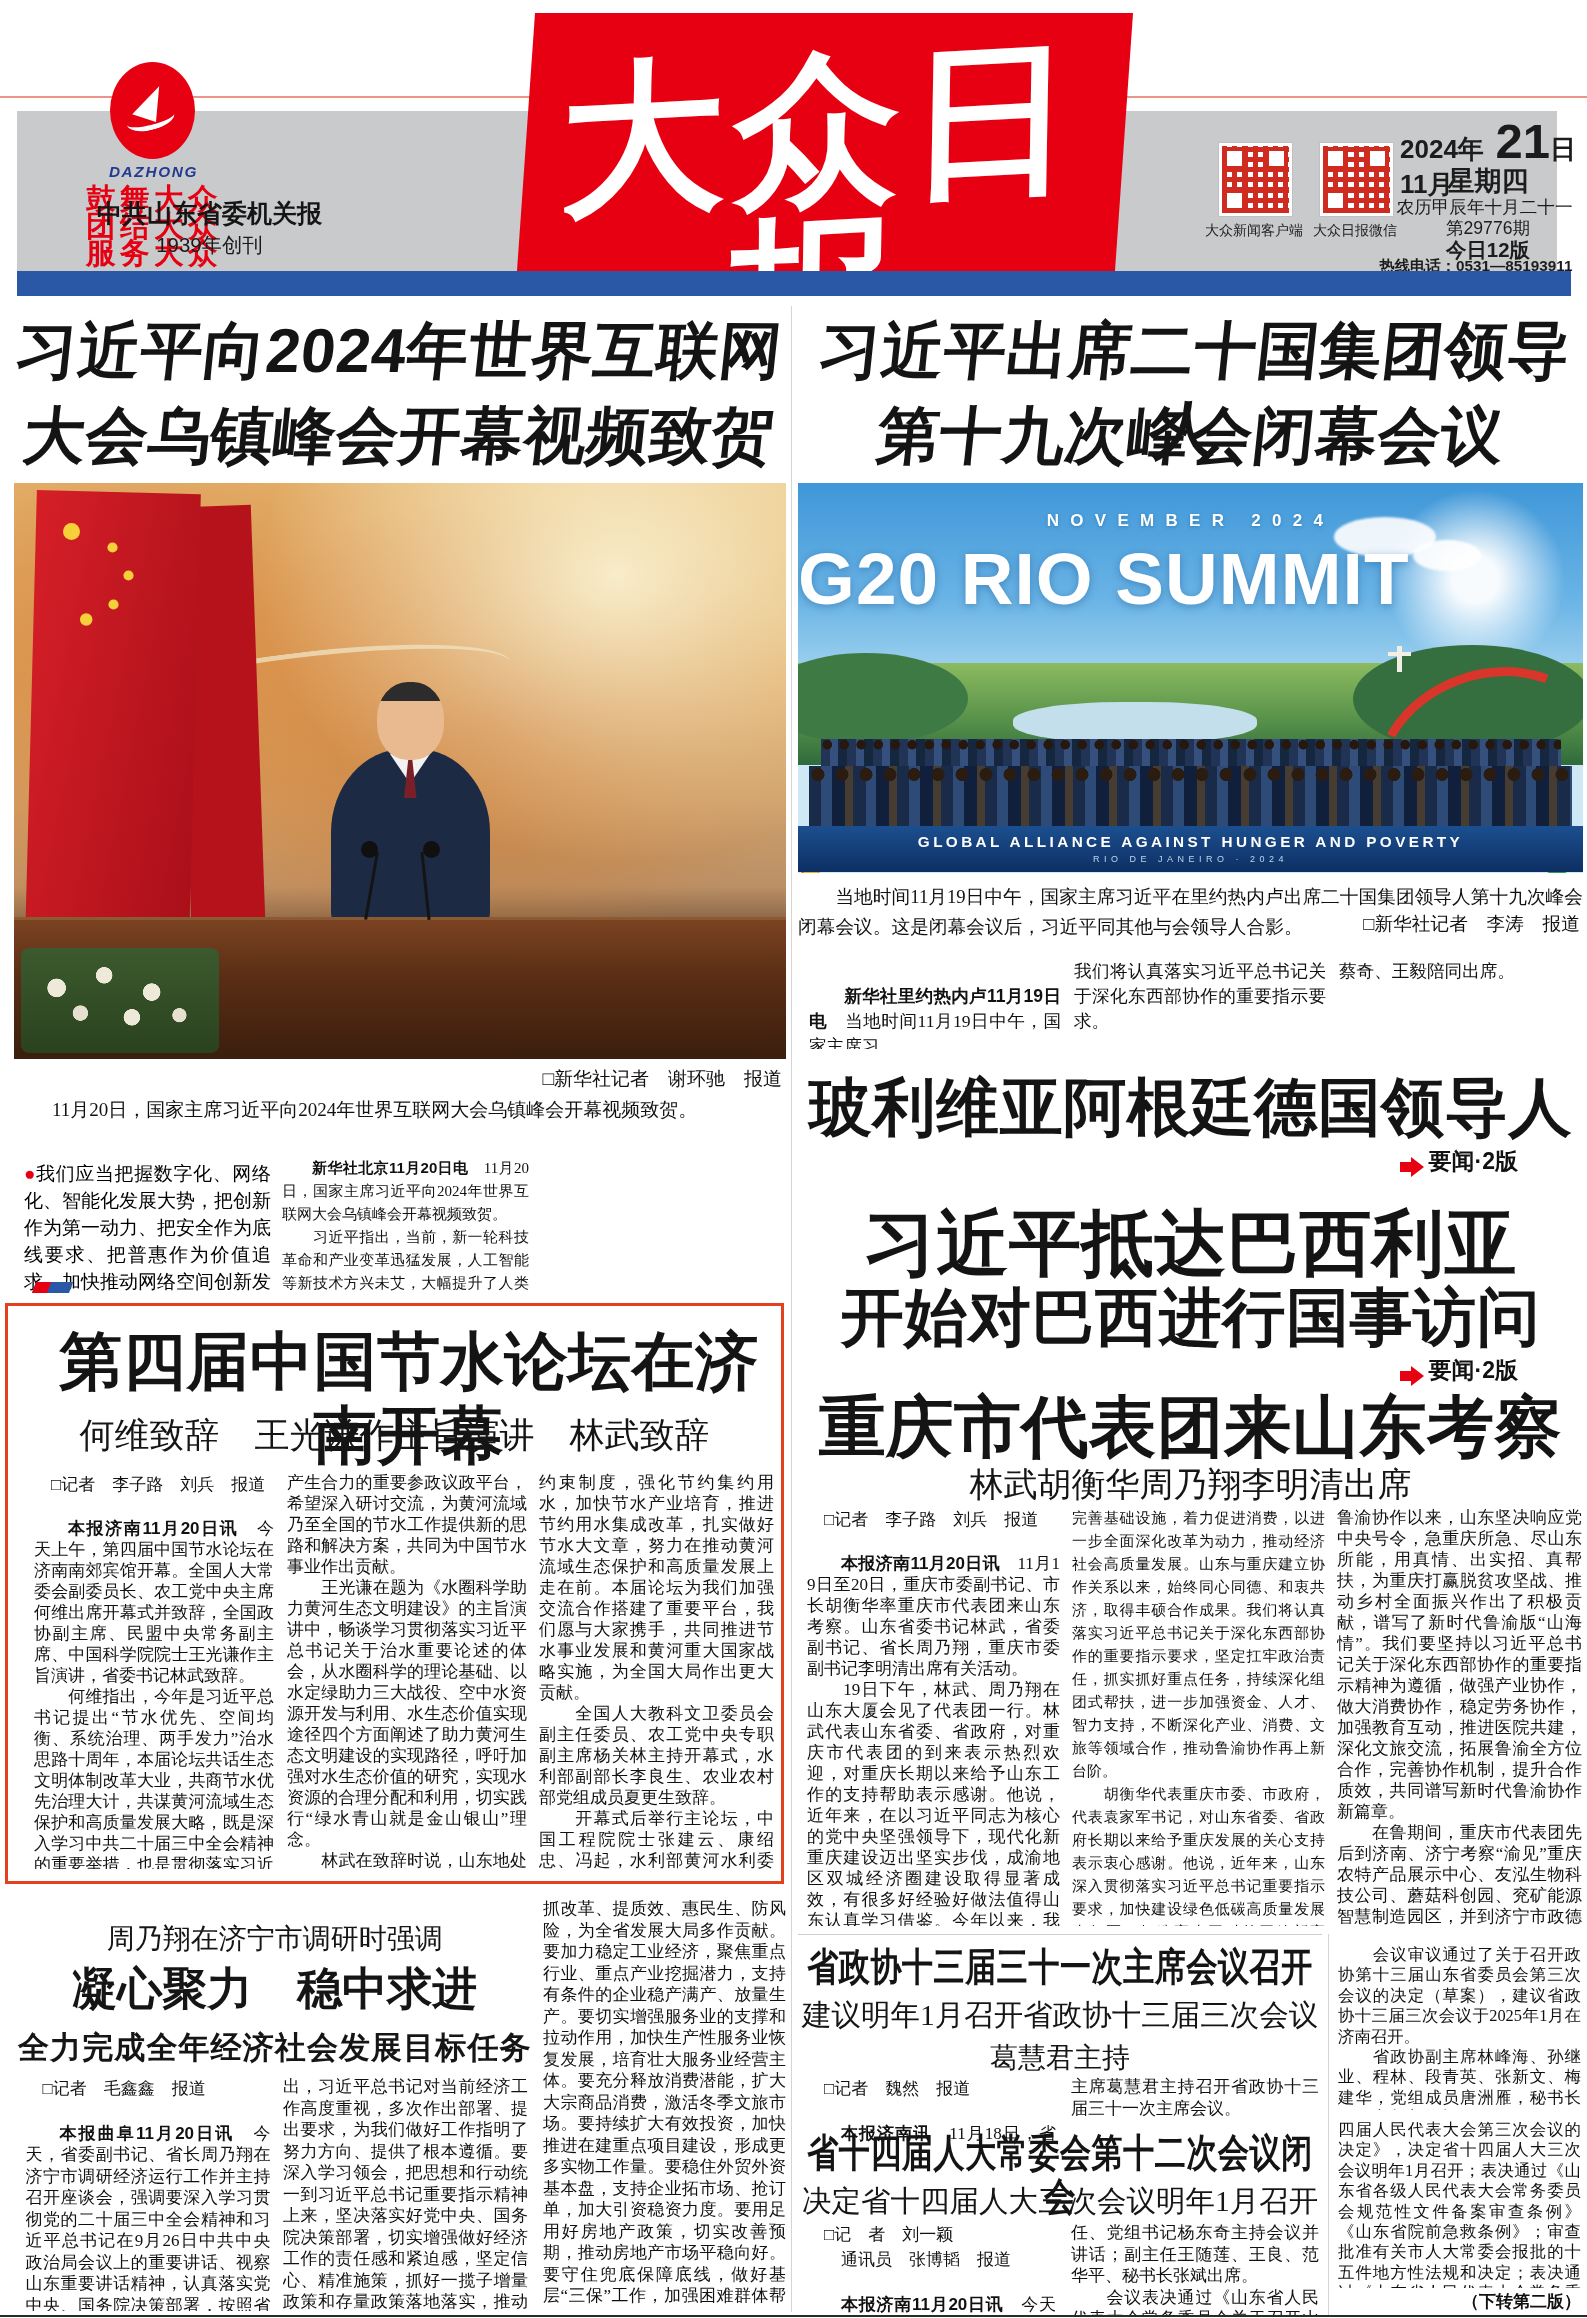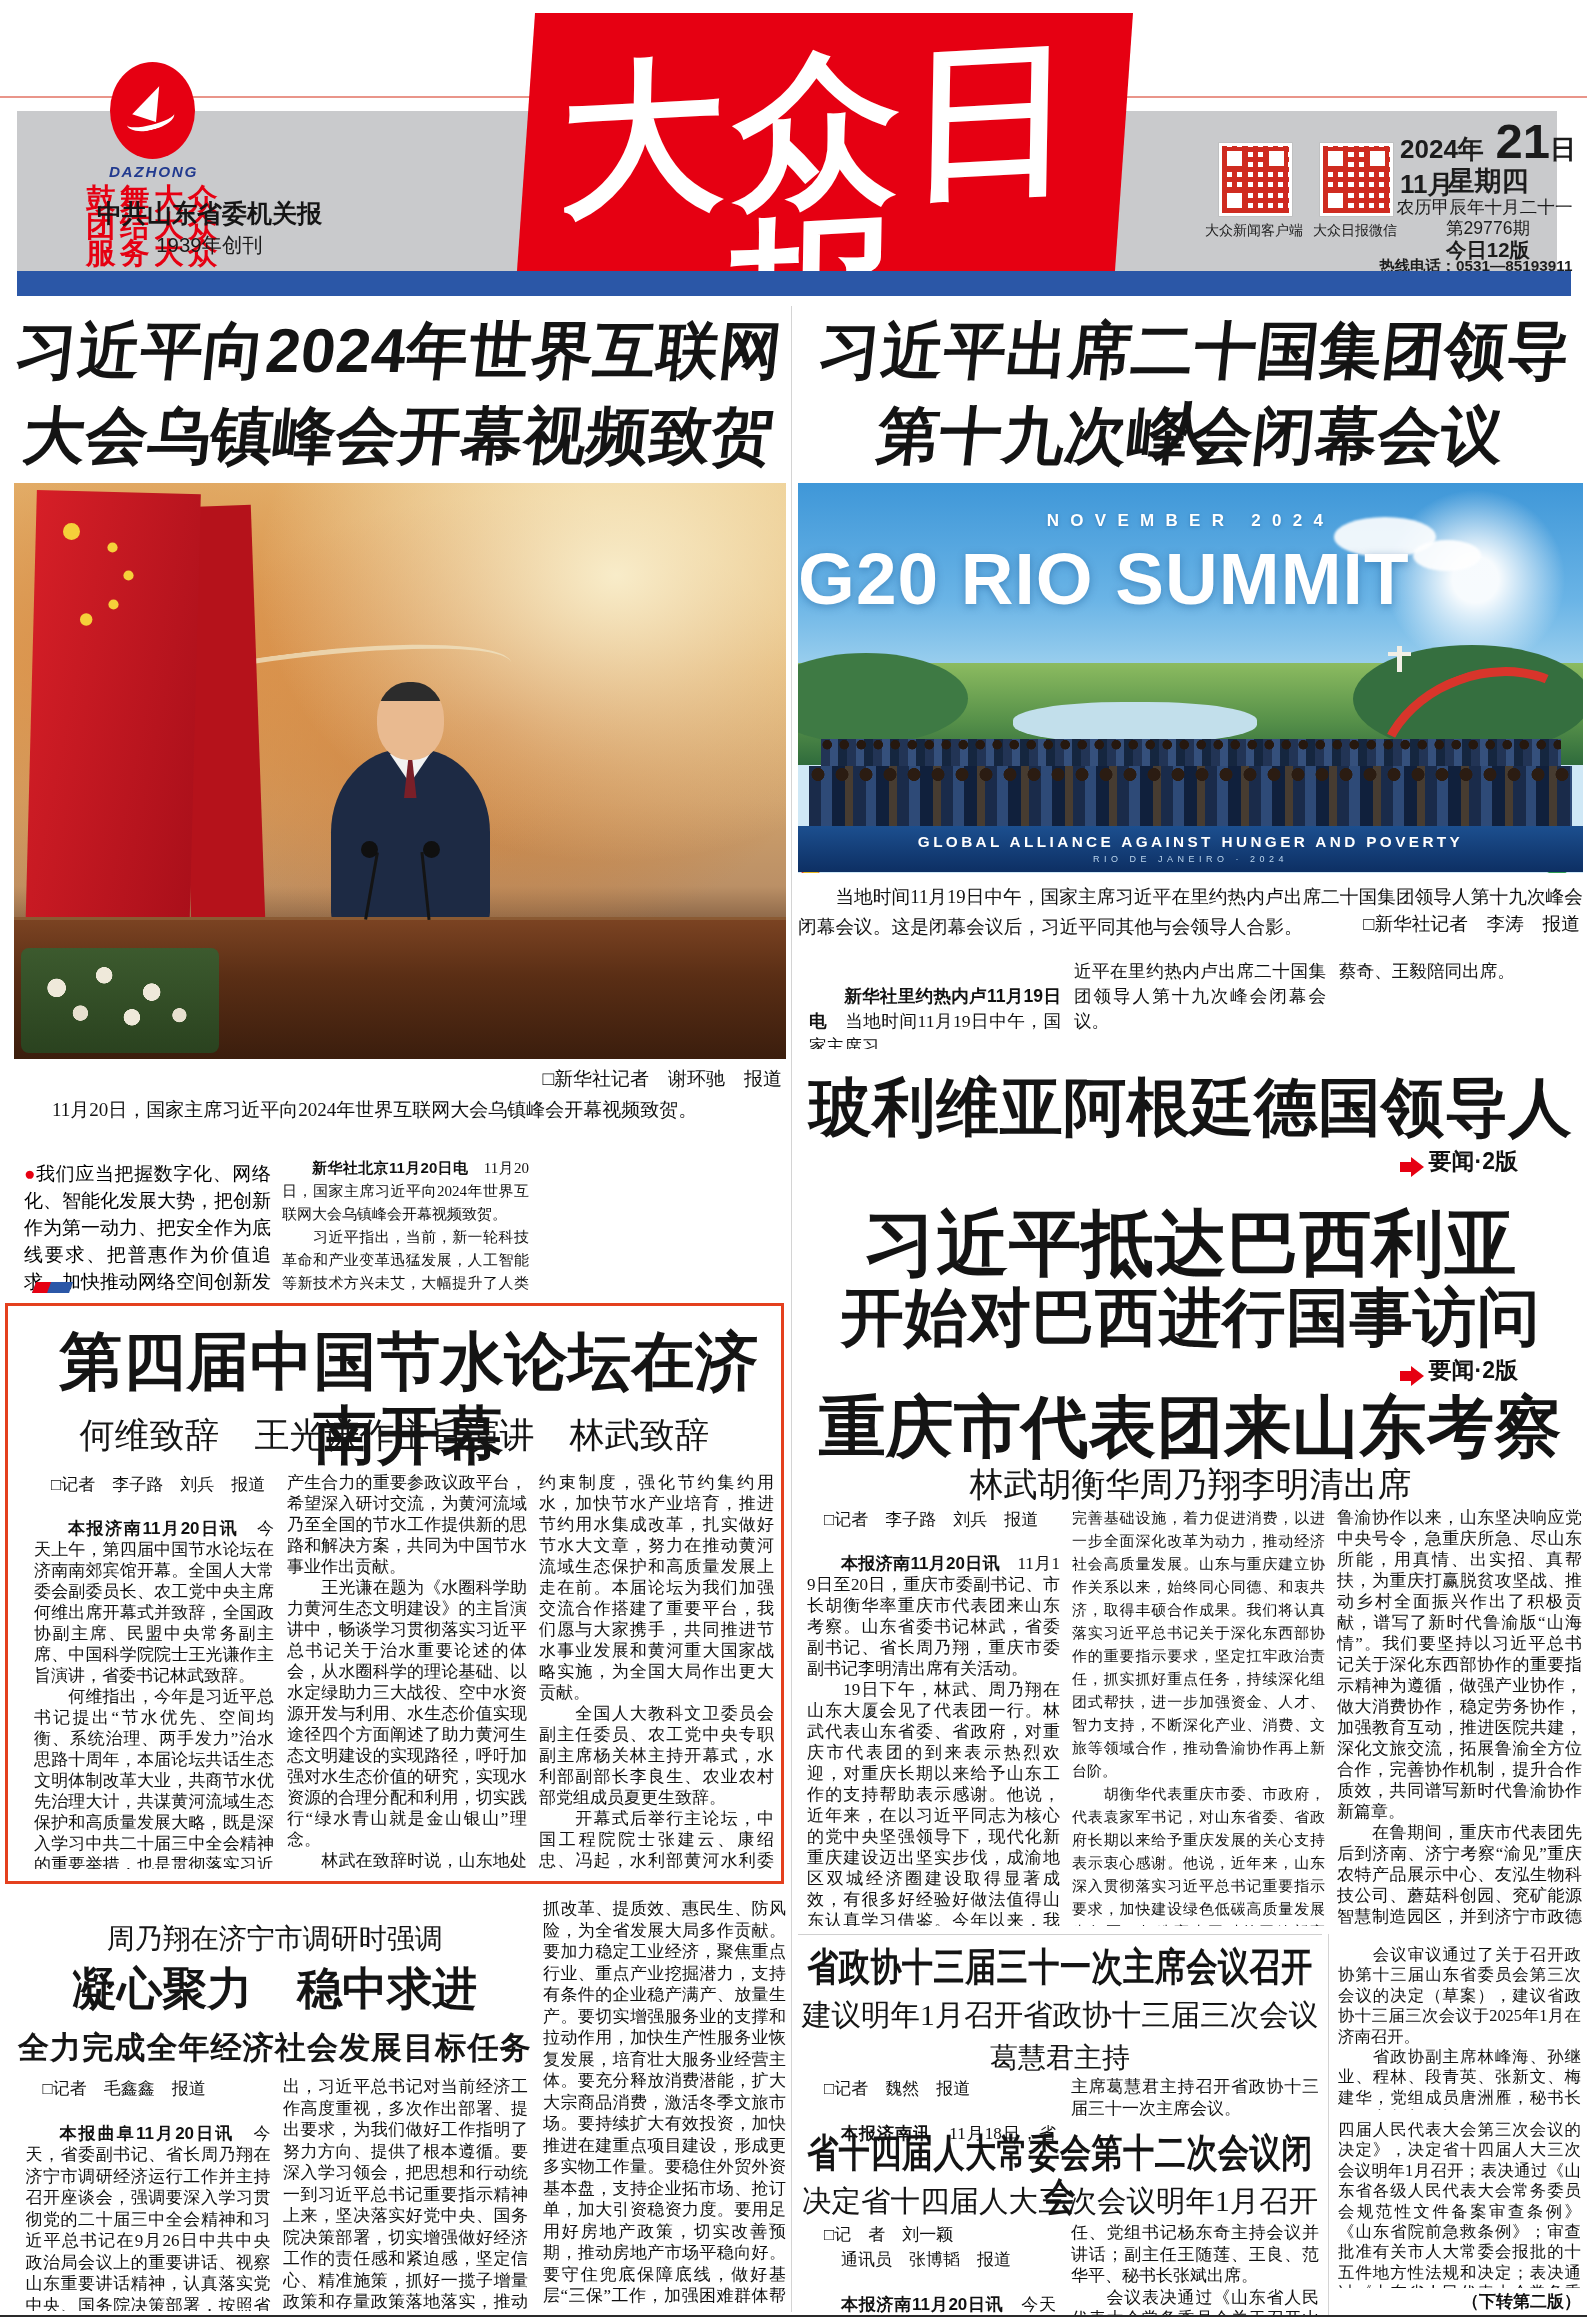--- a/index.html
+++ b/index.html
@@ -249,21 +249,21 @@
       <div class="g20-banner-sub">RIO DE JANEIRO · 2024</div>
     </div>
   </div>
 
   <div class="abs serif jtxt" style="left:798px;top:882px;width:785px;font-size:18.7px;line-height:29.5px">　　当地时间11月19日中午，国家主席习近平在里约热内卢出席二十国集团领导人第十九次峰会闭幕会议。这是闭幕会议后，习近平同其他与会领导人合影。</div>
   <div class="abs right serif" style="left:798px;top:911px;width:782px;font-size:18.7px">□新华社记者　李涛　报道</div>
 
   <div class="abs jtxt bodycol" style="left:809px;top:959px;width:252px;height:90px;font-size:17.6px;line-height:25px">
     <p><b class="lead-b">新华社里约热内卢11月19日电</b><span>　当地时间11月19日中午，国家主席习</span></p>
   </div>
-  <div class="abs jtxt bodycol" style="left:1074px;top:959px;width:252px;height:90px;font-size:17.6px;line-height:25px">近平在里约热内卢出席二十国集团领导人第十九次峰会闭幕会议。</div>
+  <div class="abs jtxt bodycol" style="left:1074px;top:959px;width:252px;height:90px;font-size:17.6px;line-height:25px">我们将认真落实习近平总书记关于深化东西部协作的重要指示要求。</div>
   <div class="abs bodycol" style="left:1339px;top:959px;width:238px;height:90px;font-size:17.6px;line-height:25px">蔡奇、王毅陪同出席。</div>
 
   <div class="abs hl-giant" style="left:798px;top:1071px;width:785px;font-size:63px;line-height:73px">玻利维亚阿根廷德国领导人</div>
   <div class="abs right" style="left:798px;top:1146px;width:720px">
     <span class="ref-rect"></span><span class="ref-tri"></span><span class="ref-line">要闻·2版</span>
   </div>
 
   <div class="abs hl-giant" style="left:798px;top:1207px;width:785px;font-size:72px;line-height:73px">习近平抵达巴西利亚</div>
   <div class="abs hl-giant" style="left:798px;top:1281px;width:785px;font-size:63px;line-height:73px">开始对巴西进行国事访问</div>
   <div class="abs right" style="left:798px;top:1355px;width:720px">

